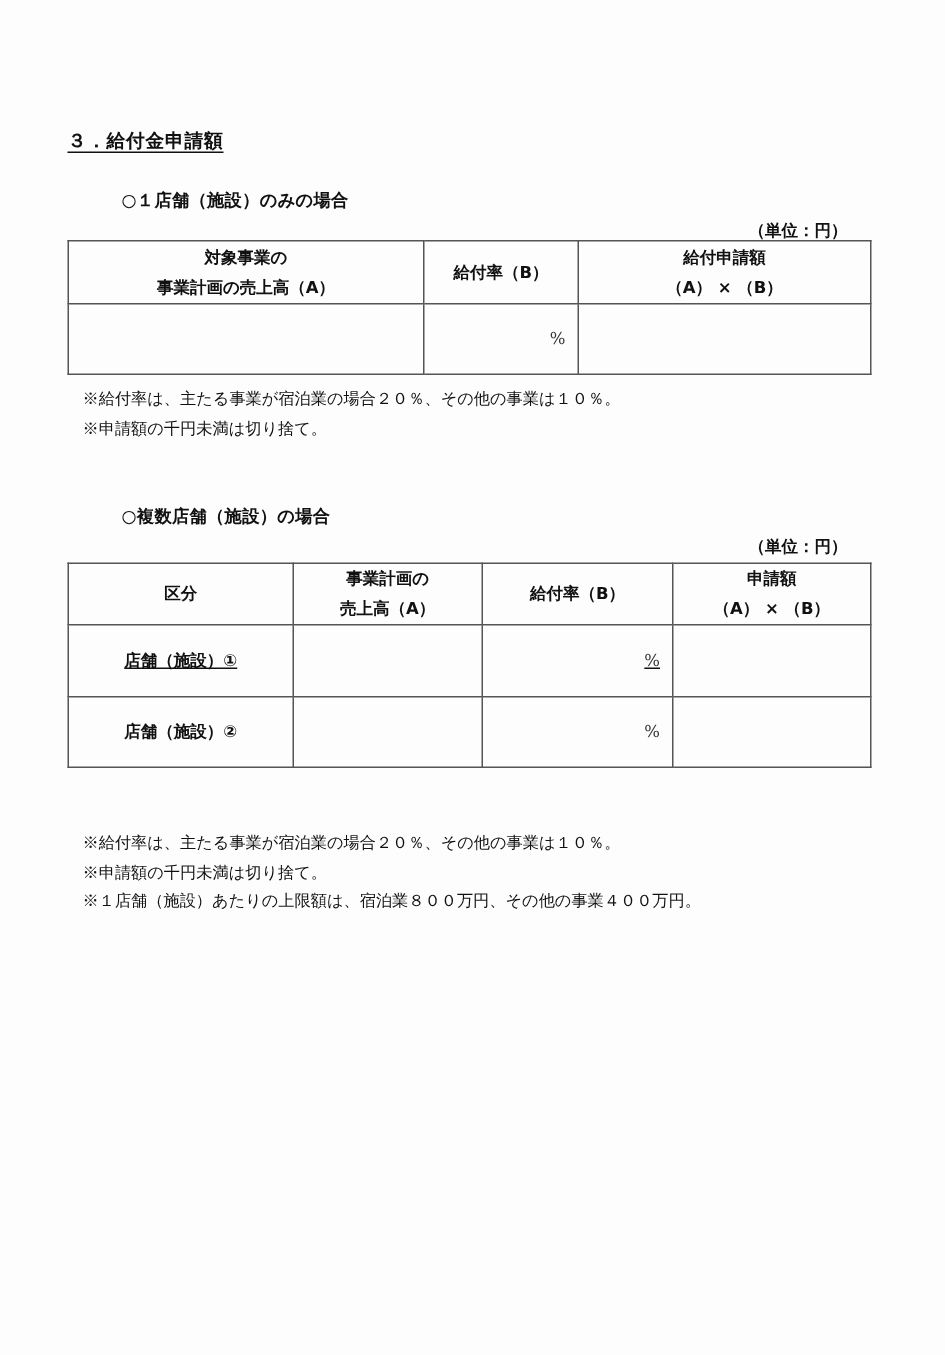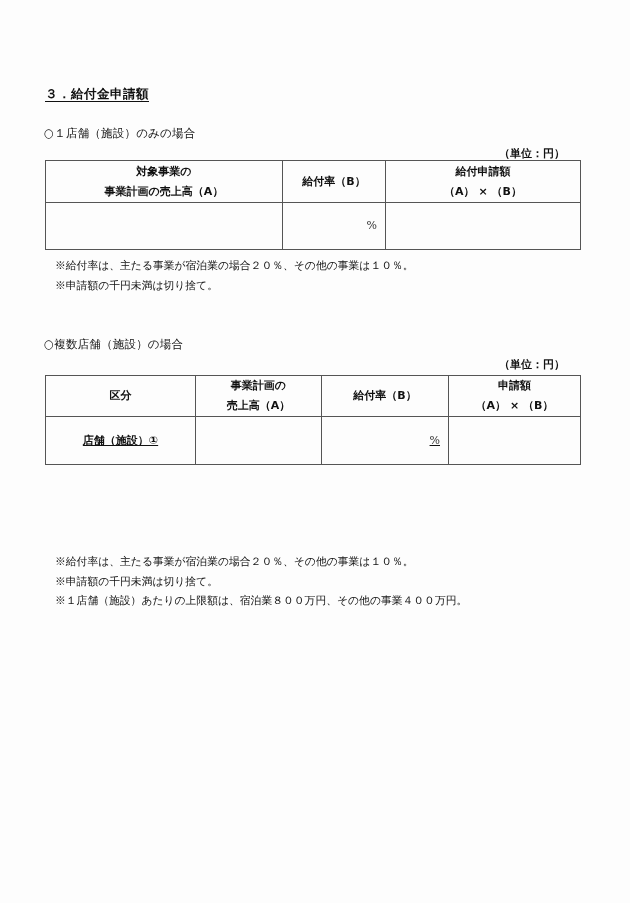--- a/index.html
+++ b/index.html
@@ -20,23 +20,24 @@
       left: 45px; top: 86px;
       font-size: 12.5px;
       font-weight: bold;
       text-decoration: underline;
       text-underline-offset: 3px;
       letter-spacing: 0.5px;
       white-space: nowrap;
     }
     .sub-title {
       font-size: 11.5px;
-      font-weight: normal;
+      font-weight: bold;
       white-space: nowrap;
       letter-spacing: 0.2px;
+      margin-left: 37px;
     }
     .unit {
       font-family: "DejaVu Serif", "Liberation Serif", serif;
       font-size: 11px;
       white-space: nowrap;
       right: 65px;
       font-weight: bold;
     }
     table.form {
       position: absolute;
@@ -131,20 +132,26 @@
       <div>申請額</div>
       <div>（A） × （B）</div>
     </th>
   </tr>
   <tr style="height:48px;text-decoration:underline;">
     <td class="cell-bold">店舗（施設）①</td>
     <td class="input-cell"></td>
     <td class="pct input-cell">%</td>
     <td class="input-cell"></td>
   </tr>
+  <tr style="height:47px;">
+    <td class="cell-bold">店舗（施設）②</td>
+    <td class="input-cell"></td>
+    <td class="pct input-cell">%</td>
+    <td class="input-cell"></td>
+  </tr>
 </tbody>
   </table>
 
 <div class="abs notes" style="top:552px;">
   <div>※給付率は、主たる事業が宿泊業の場合２０％、その他の事業は１０％。</div>
   <div>※申請額の千円未満は切り捨て。</div>
   <div>※１店舗（施設）あたりの上限額は、宿泊業８００万円、その他の事業４００万円。</div>
 </div>
 
 </body></html>

